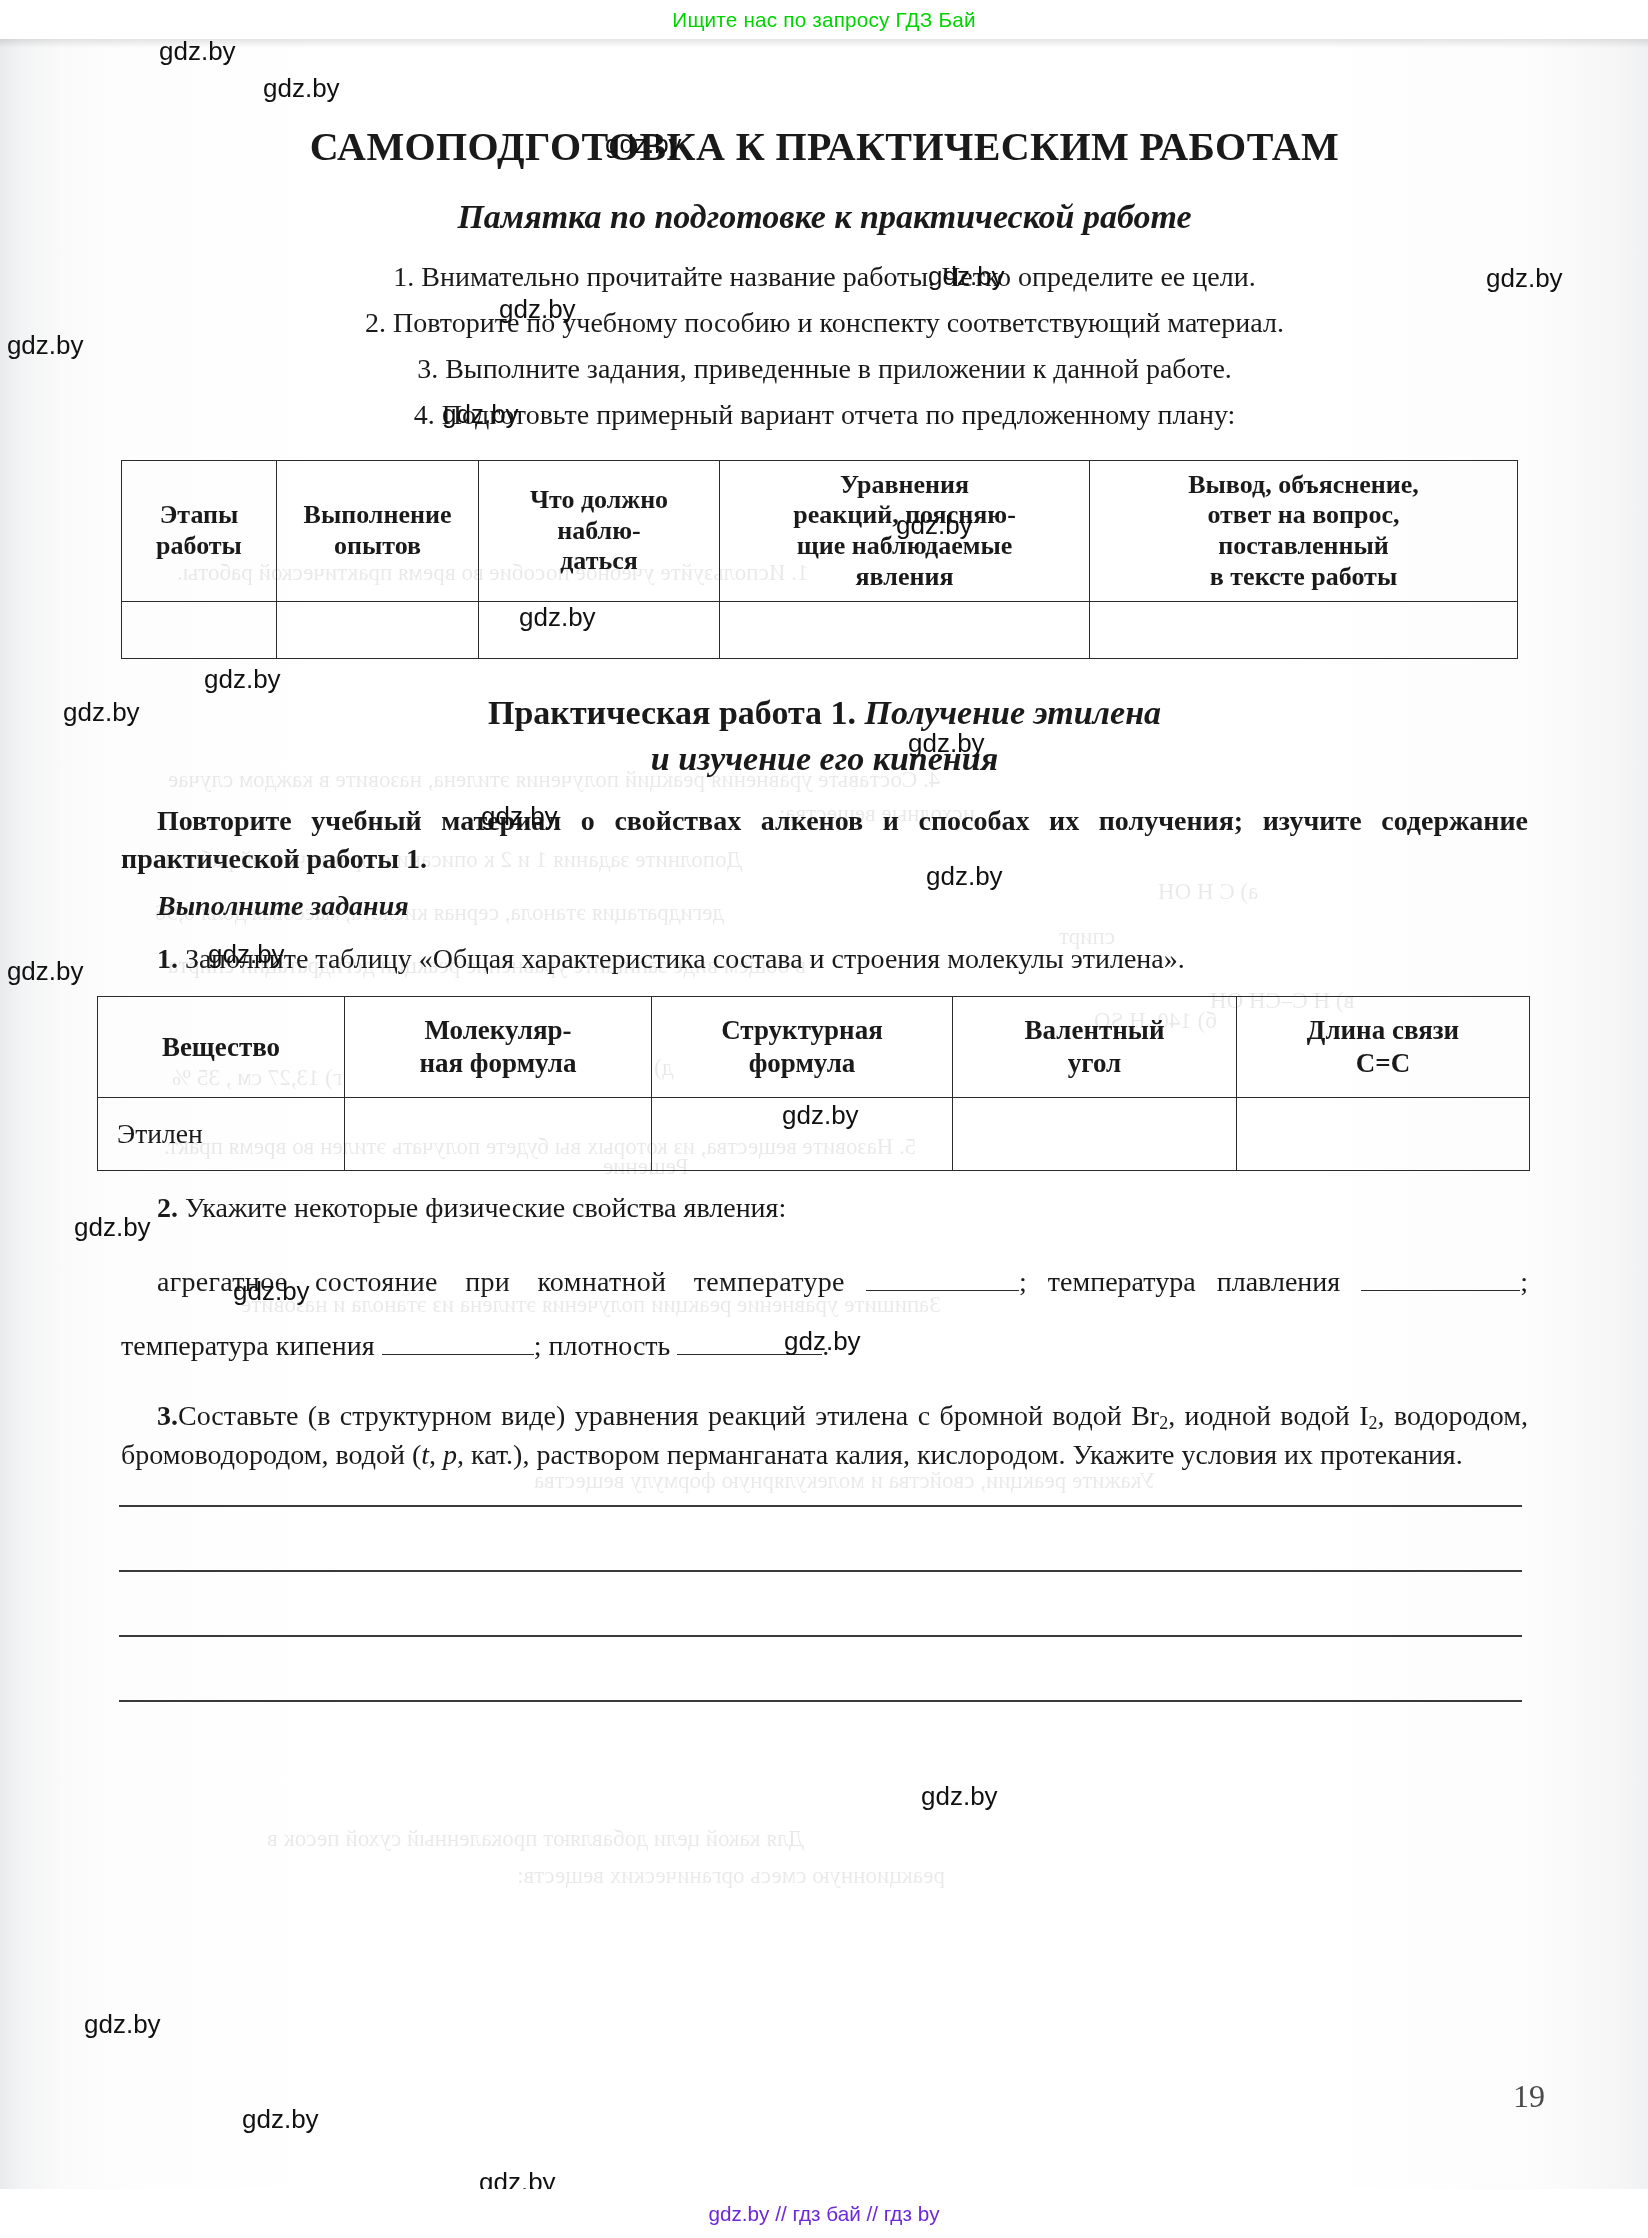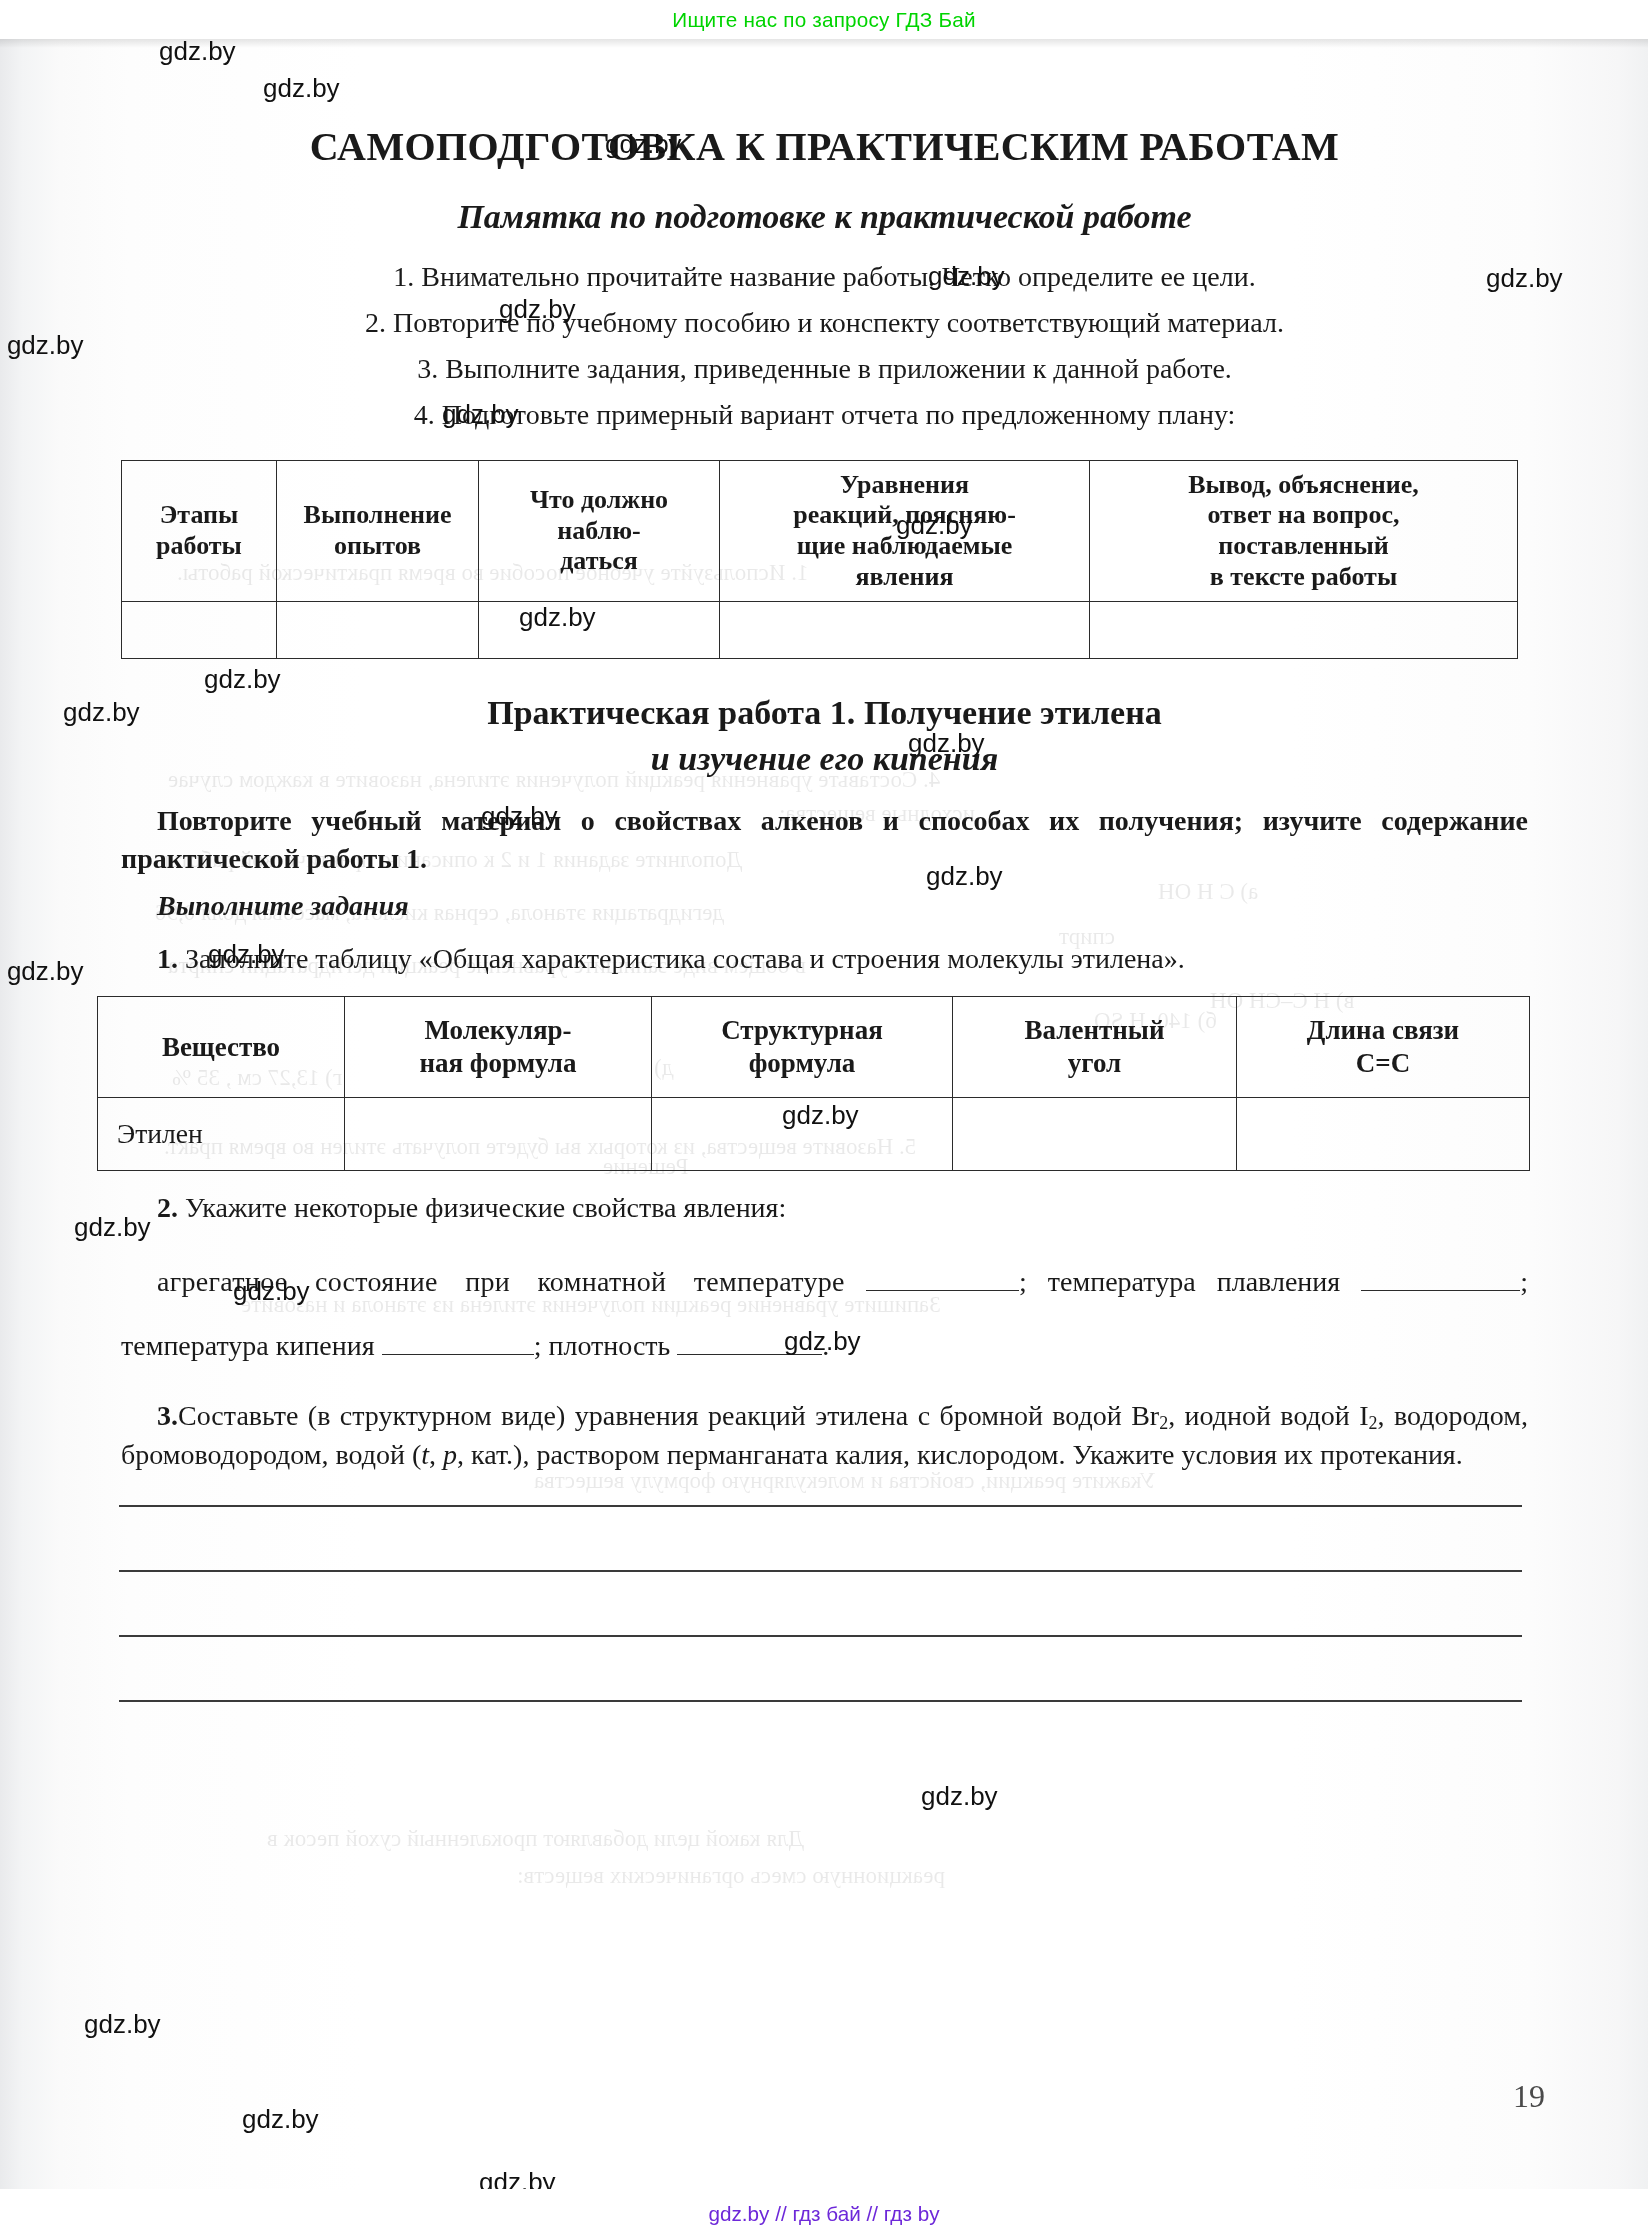--- a/index.html
+++ b/index.html
@@ -193,20 +193,21 @@
 
   
   .pw-title {
     margin: 34px 0 0 0;
     text-align: center;
     font-size: 34px;
     font-weight: bold;
     line-height: 1.2;
   }
   .pw-title .pw-italic {
+    font-style: italic;
   }
   .pw-title .pw-line2 {
     display: block;
     font-style: italic;
     margin-top: 5.2px;
   }
 
   .lead-para {
     margin: 22.4px 0 0 0;
     font-size: 28px;

